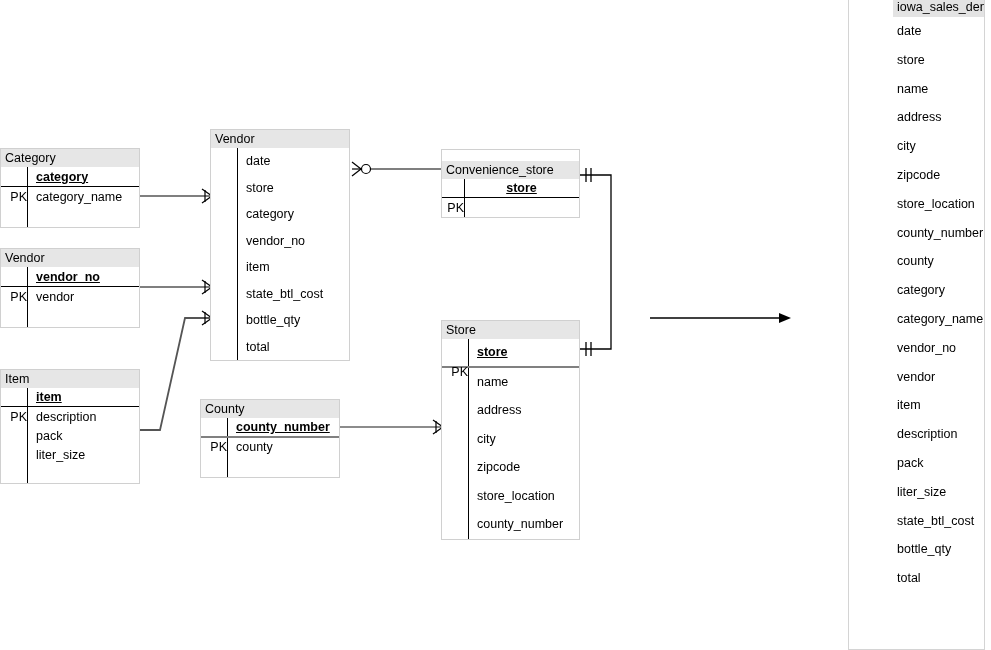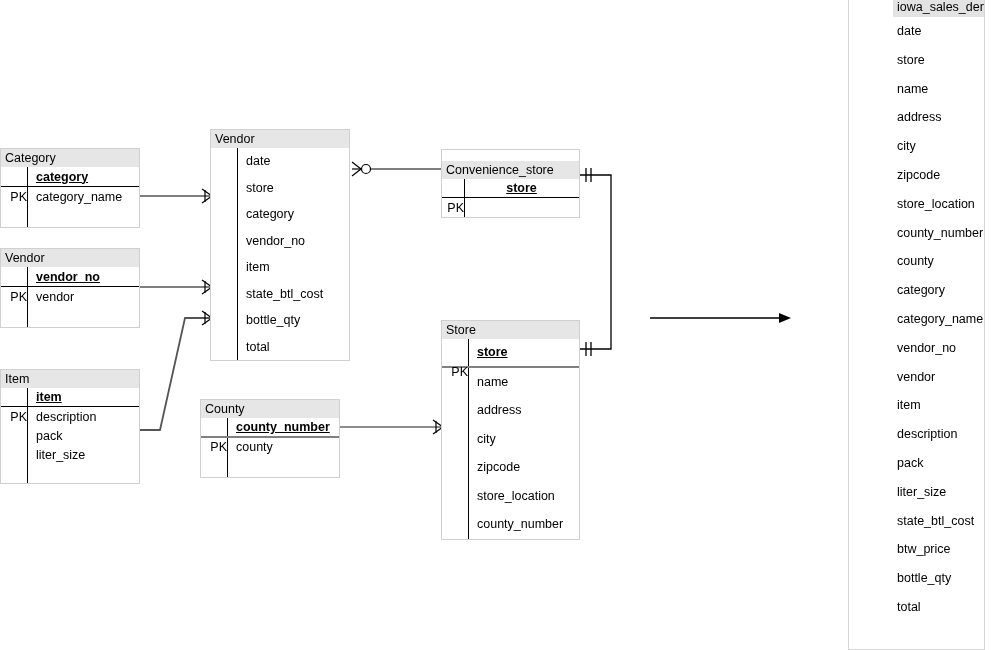--- a/index.html
+++ b/index.html
@@ -334,19 +334,18 @@
         <div class="sb-row" data-name="denorm-column-item">county</div>
         <div class="sb-row" data-name="denorm-column-item">category</div>
         <div class="sb-row" data-name="denorm-column-item">category_name</div>
         <div class="sb-row" data-name="denorm-column-item">vendor_no</div>
         <div class="sb-row" data-name="denorm-column-item">vendor</div>
         <div class="sb-row" data-name="denorm-column-item">item</div>
         <div class="sb-row" data-name="denorm-column-item">description</div>
         <div class="sb-row" data-name="denorm-column-item">pack</div>
         <div class="sb-row" data-name="denorm-column-item">liter_size</div>
         <div class="sb-row" data-name="denorm-column-item">state_btl_cost</div>
-        <div class="sb-row" data-name="denorm-column-item">btw_price</div>
         <div class="sb-row" data-name="denorm-column-item">bottle_qty</div>
         <div class="sb-row" data-name="denorm-column-item">total</div>
       </div>
   </div>
 
 </div>
 
 </body></html>

